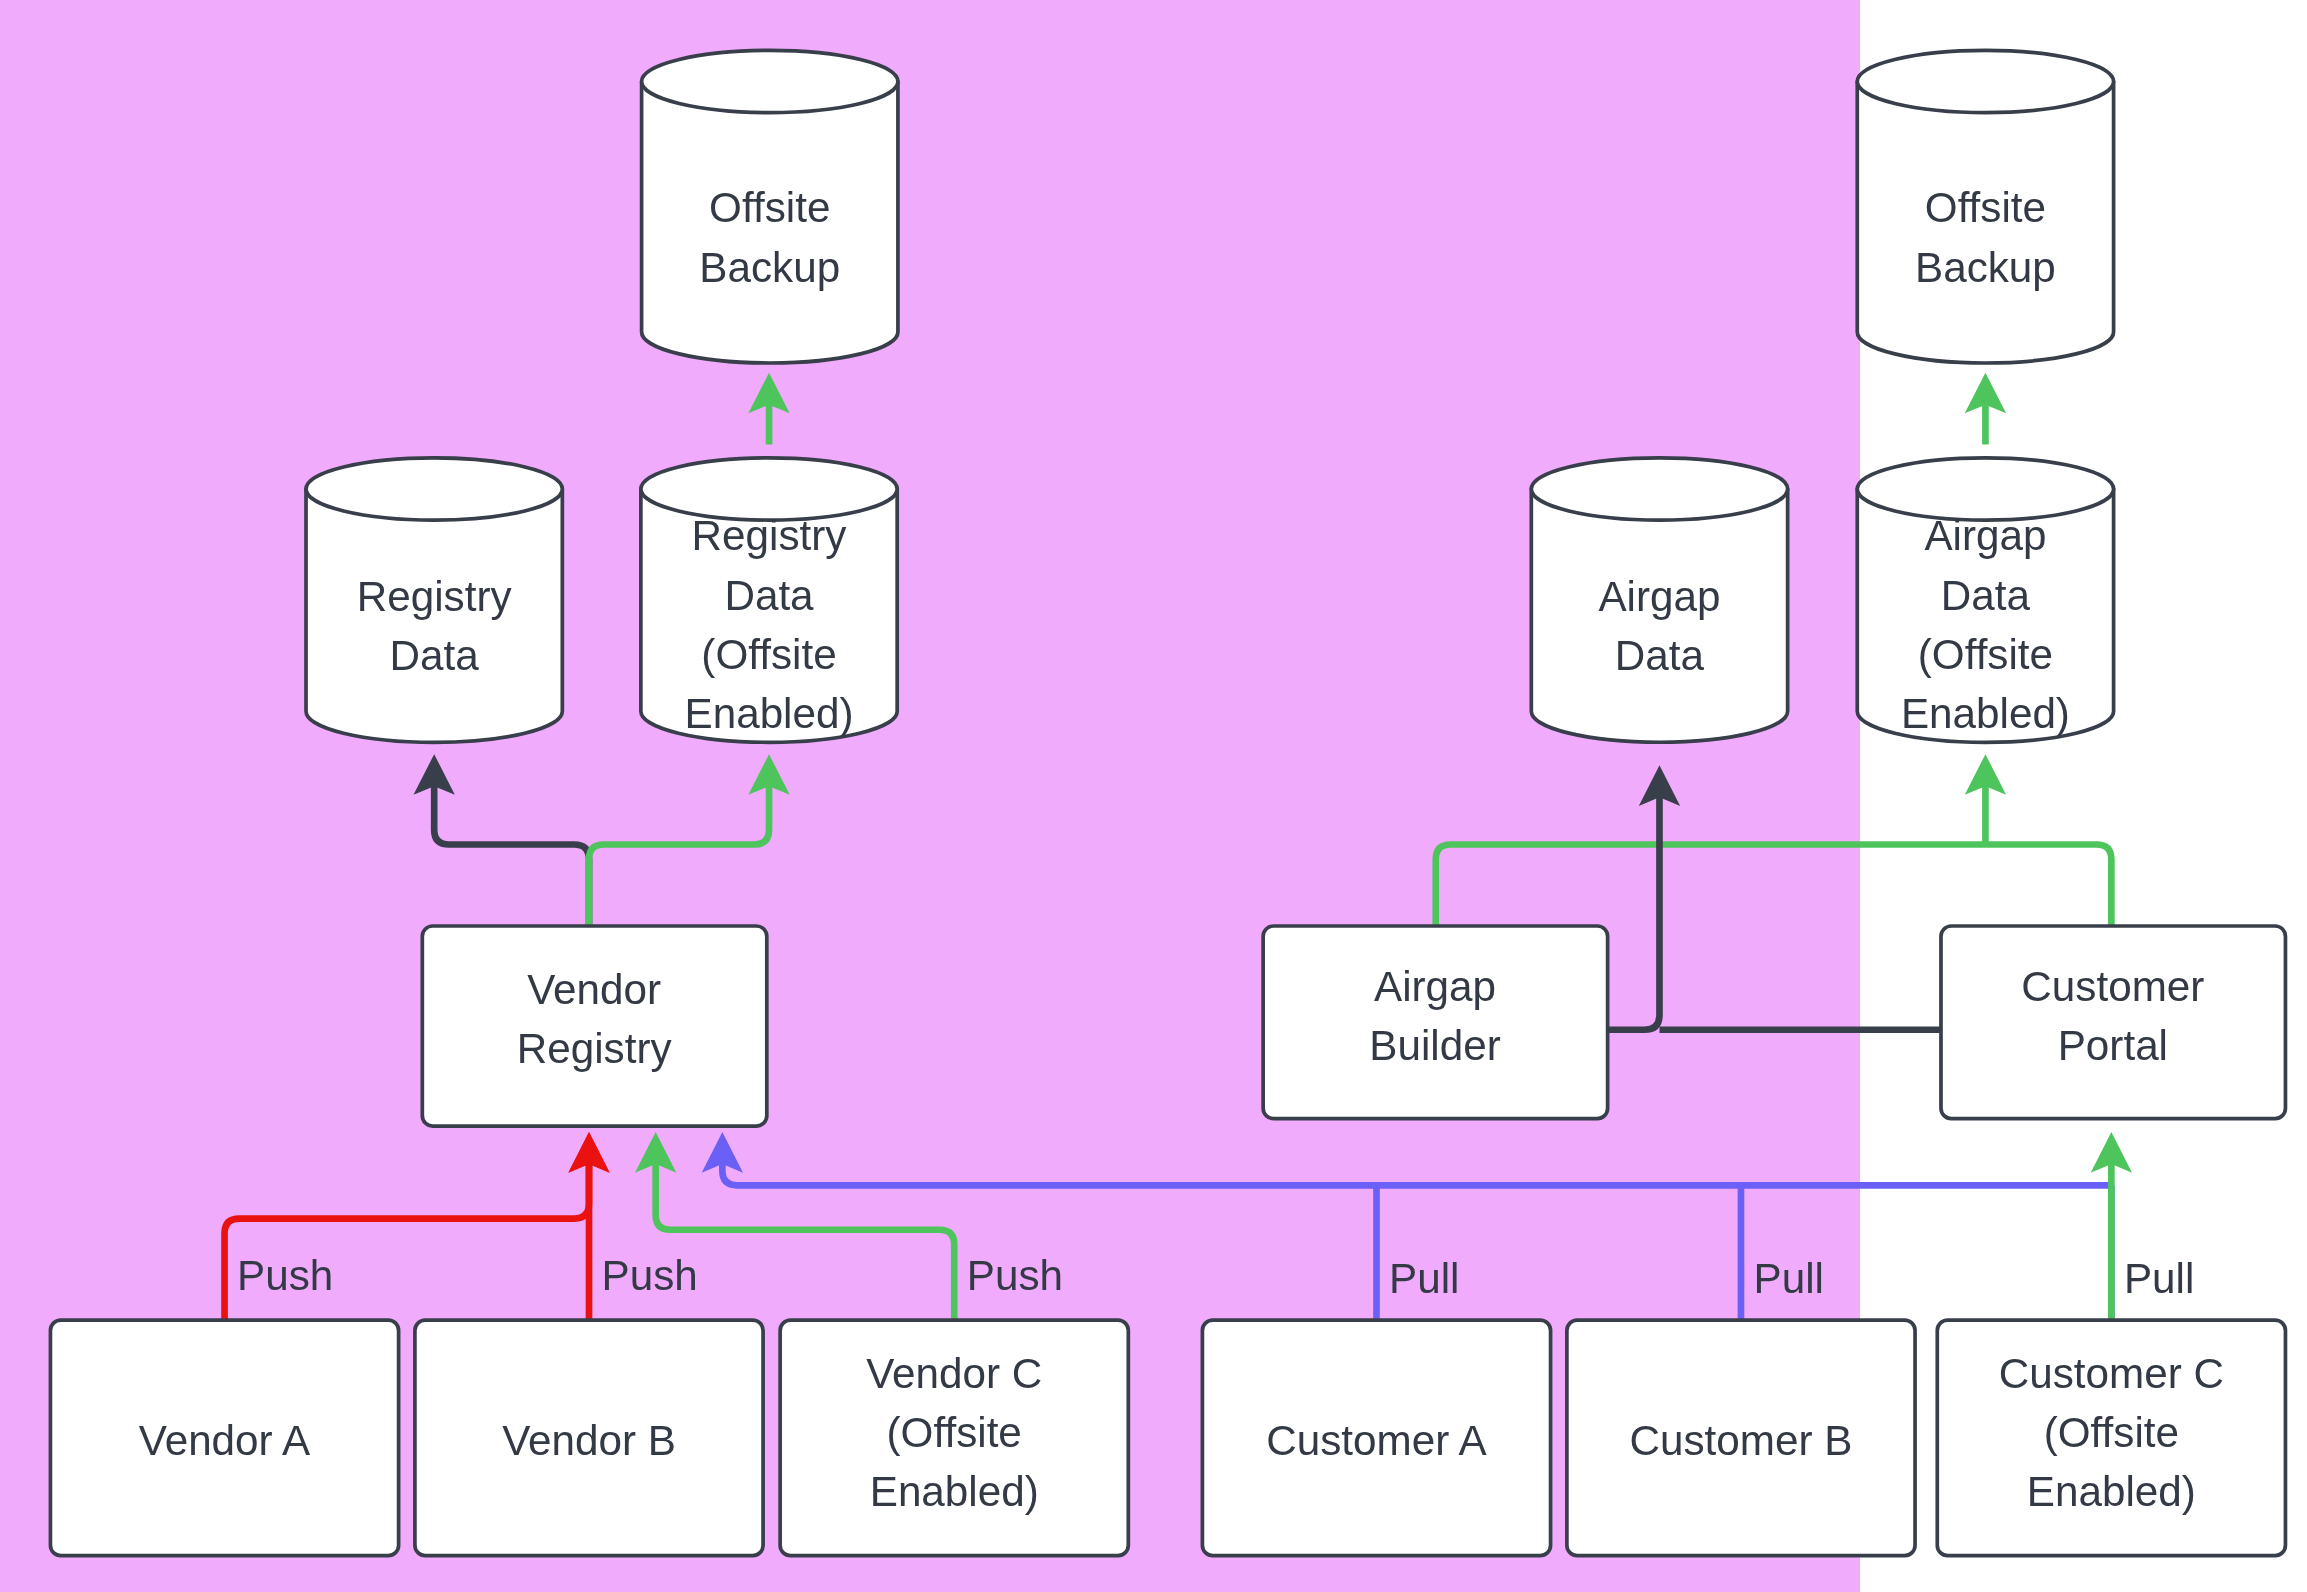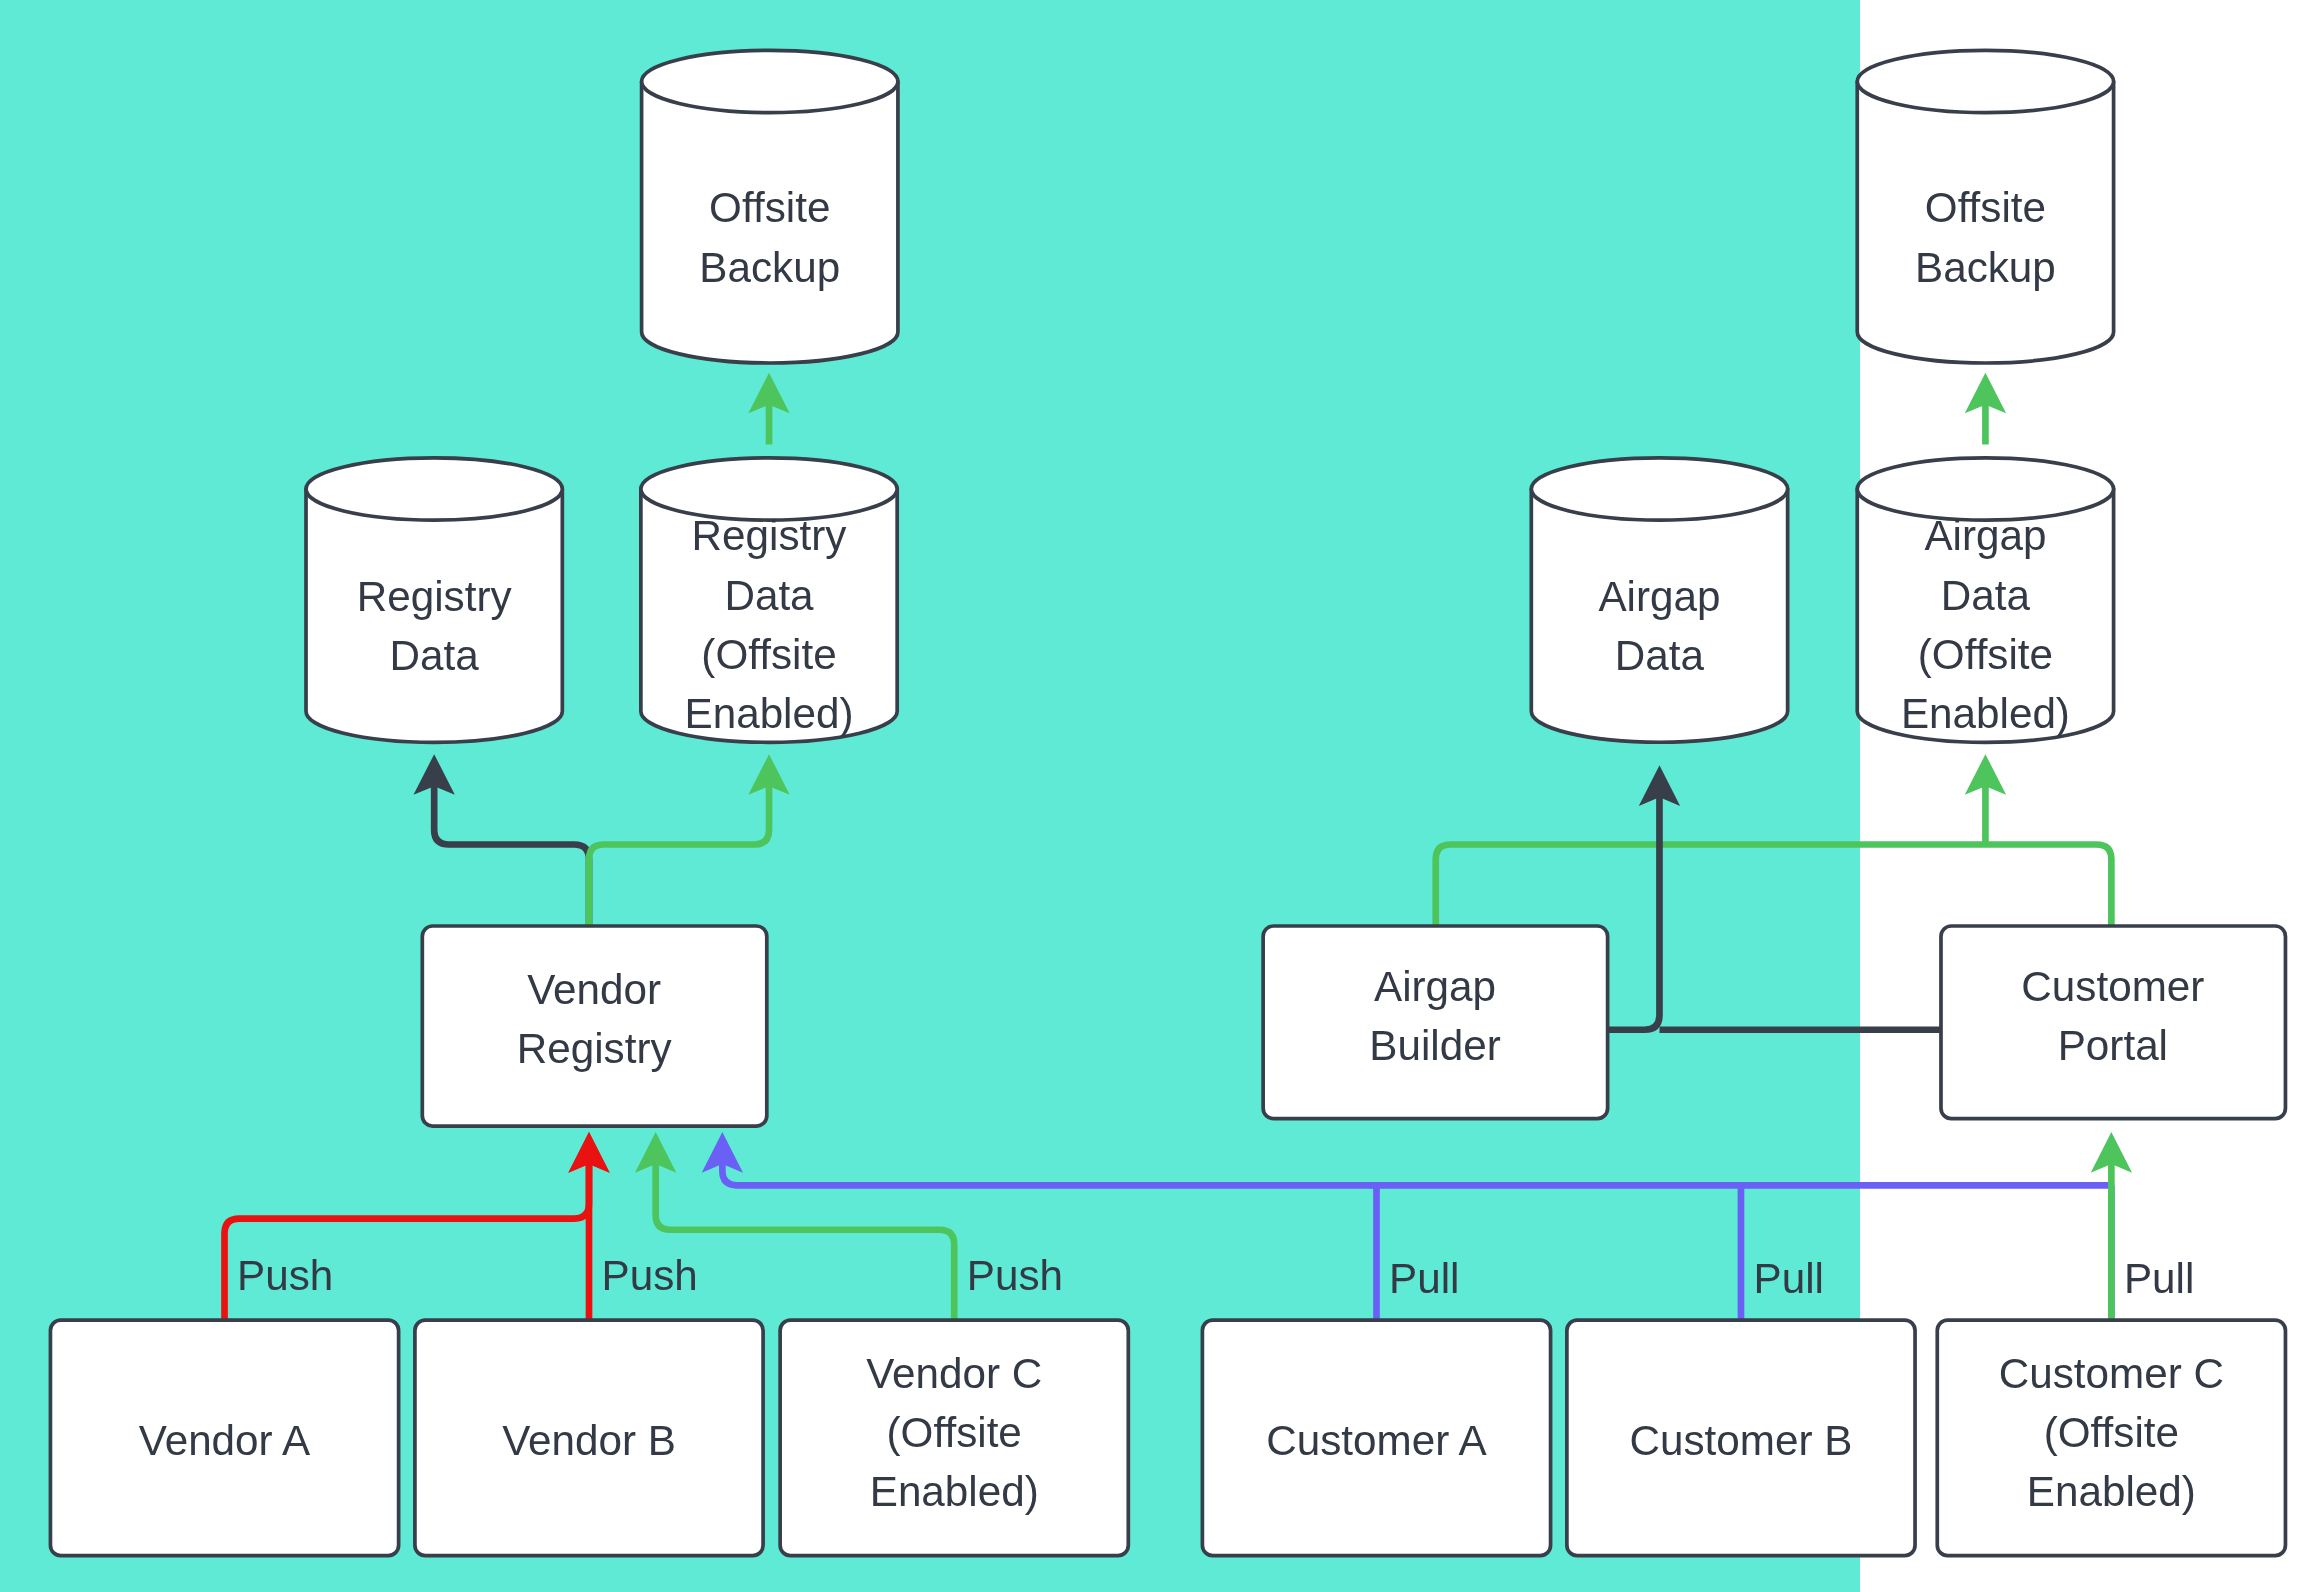--- a/index.html
+++ b/index.html
@@ -10,21 +10,21 @@
   body {
     width: 2307px;
     height: 1592px;
     font-family: "Liberation Sans", sans-serif;
     overflow: hidden;
   }
   #diagram-root {
     position: relative;
     width: 1860px;
     height: 1592px;
-    background: #5eead4;
+    background: #f0abfc;
   }
   svg#diagram-svg {
     display: block;
     width: 2307px;
     height: 1592px;
   }
   .node-shape {
     fill: #ffffff;
     stroke: #383f4b;
     stroke-width: 5;

